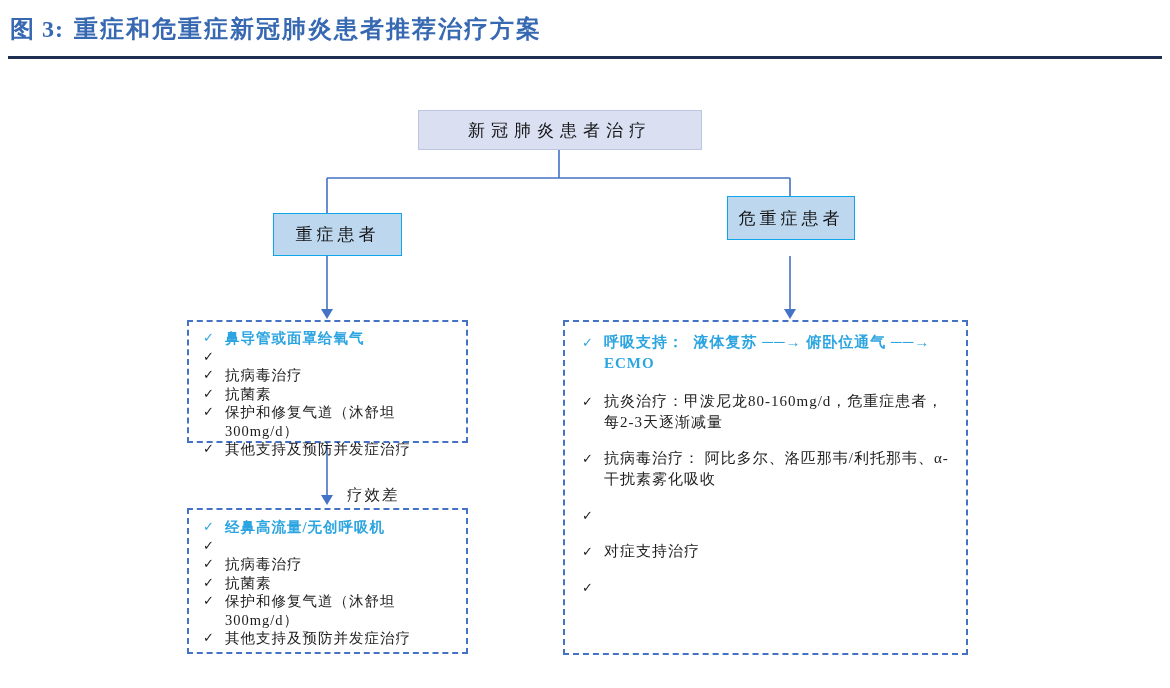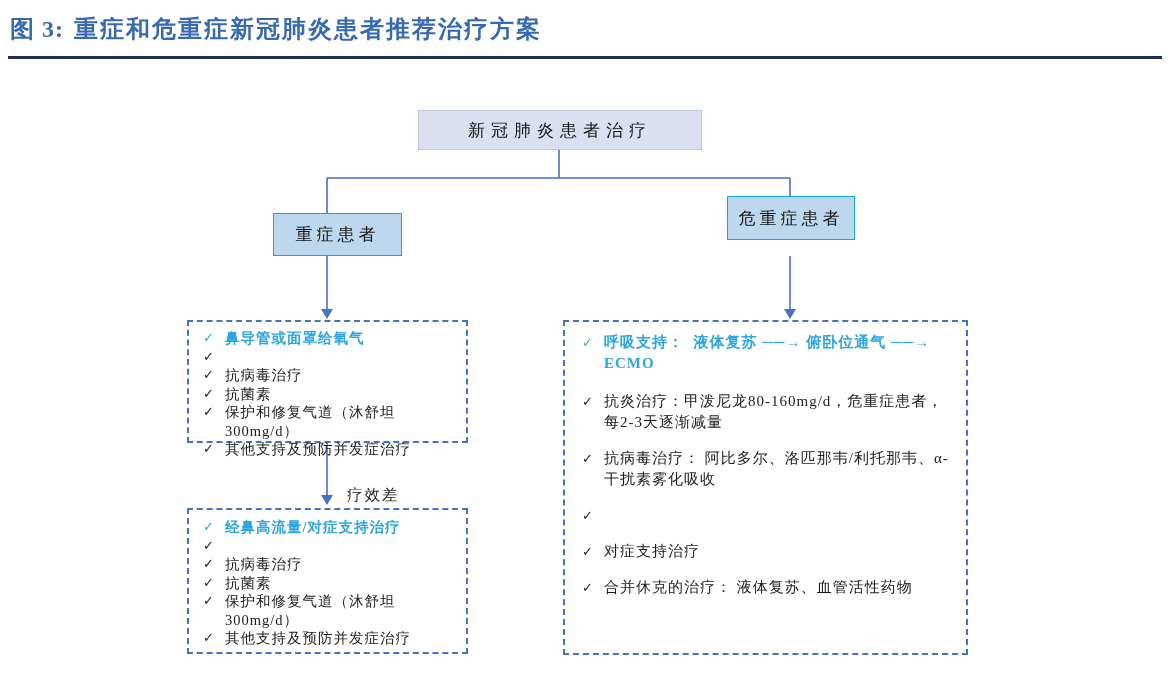--- a/index.html
+++ b/index.html
@@ -148,21 +148,21 @@
         <span class="txt">其他支持及预防并发症治疗</span>
       </div>
     </div>
 
   <div class="transition-label">疗效差</div>
 
   <div class="dashed-box box-severe-2">
 
       <div class="item hl">
         <span class="check">✓</span>
-        <span class="txt">经鼻高流量/对症支持治疗</span>
+        <span class="txt">经鼻高流量/无创呼吸机</span>
       </div>
 
       <div class="item">
         <span class="check">✓</span>
       </div>
 
       <div class="item">
         <span class="check">✓</span>
         <span class="txt">抗病毒治疗</span>
       </div>
@@ -204,17 +204,16 @@
         <span class="check">✓</span>
       </div>
 
       <div class="item">
         <span class="check">✓</span>
         <span class="txt">对症支持治疗</span>
       </div>
 
       <div class="item">
         <span class="check">✓</span>
-        <span class="txt">合并休克的治疗： 液体复苏、血管活性药物</span>
       </div>
     </div>
 
 </div>
 
 </body></html>

